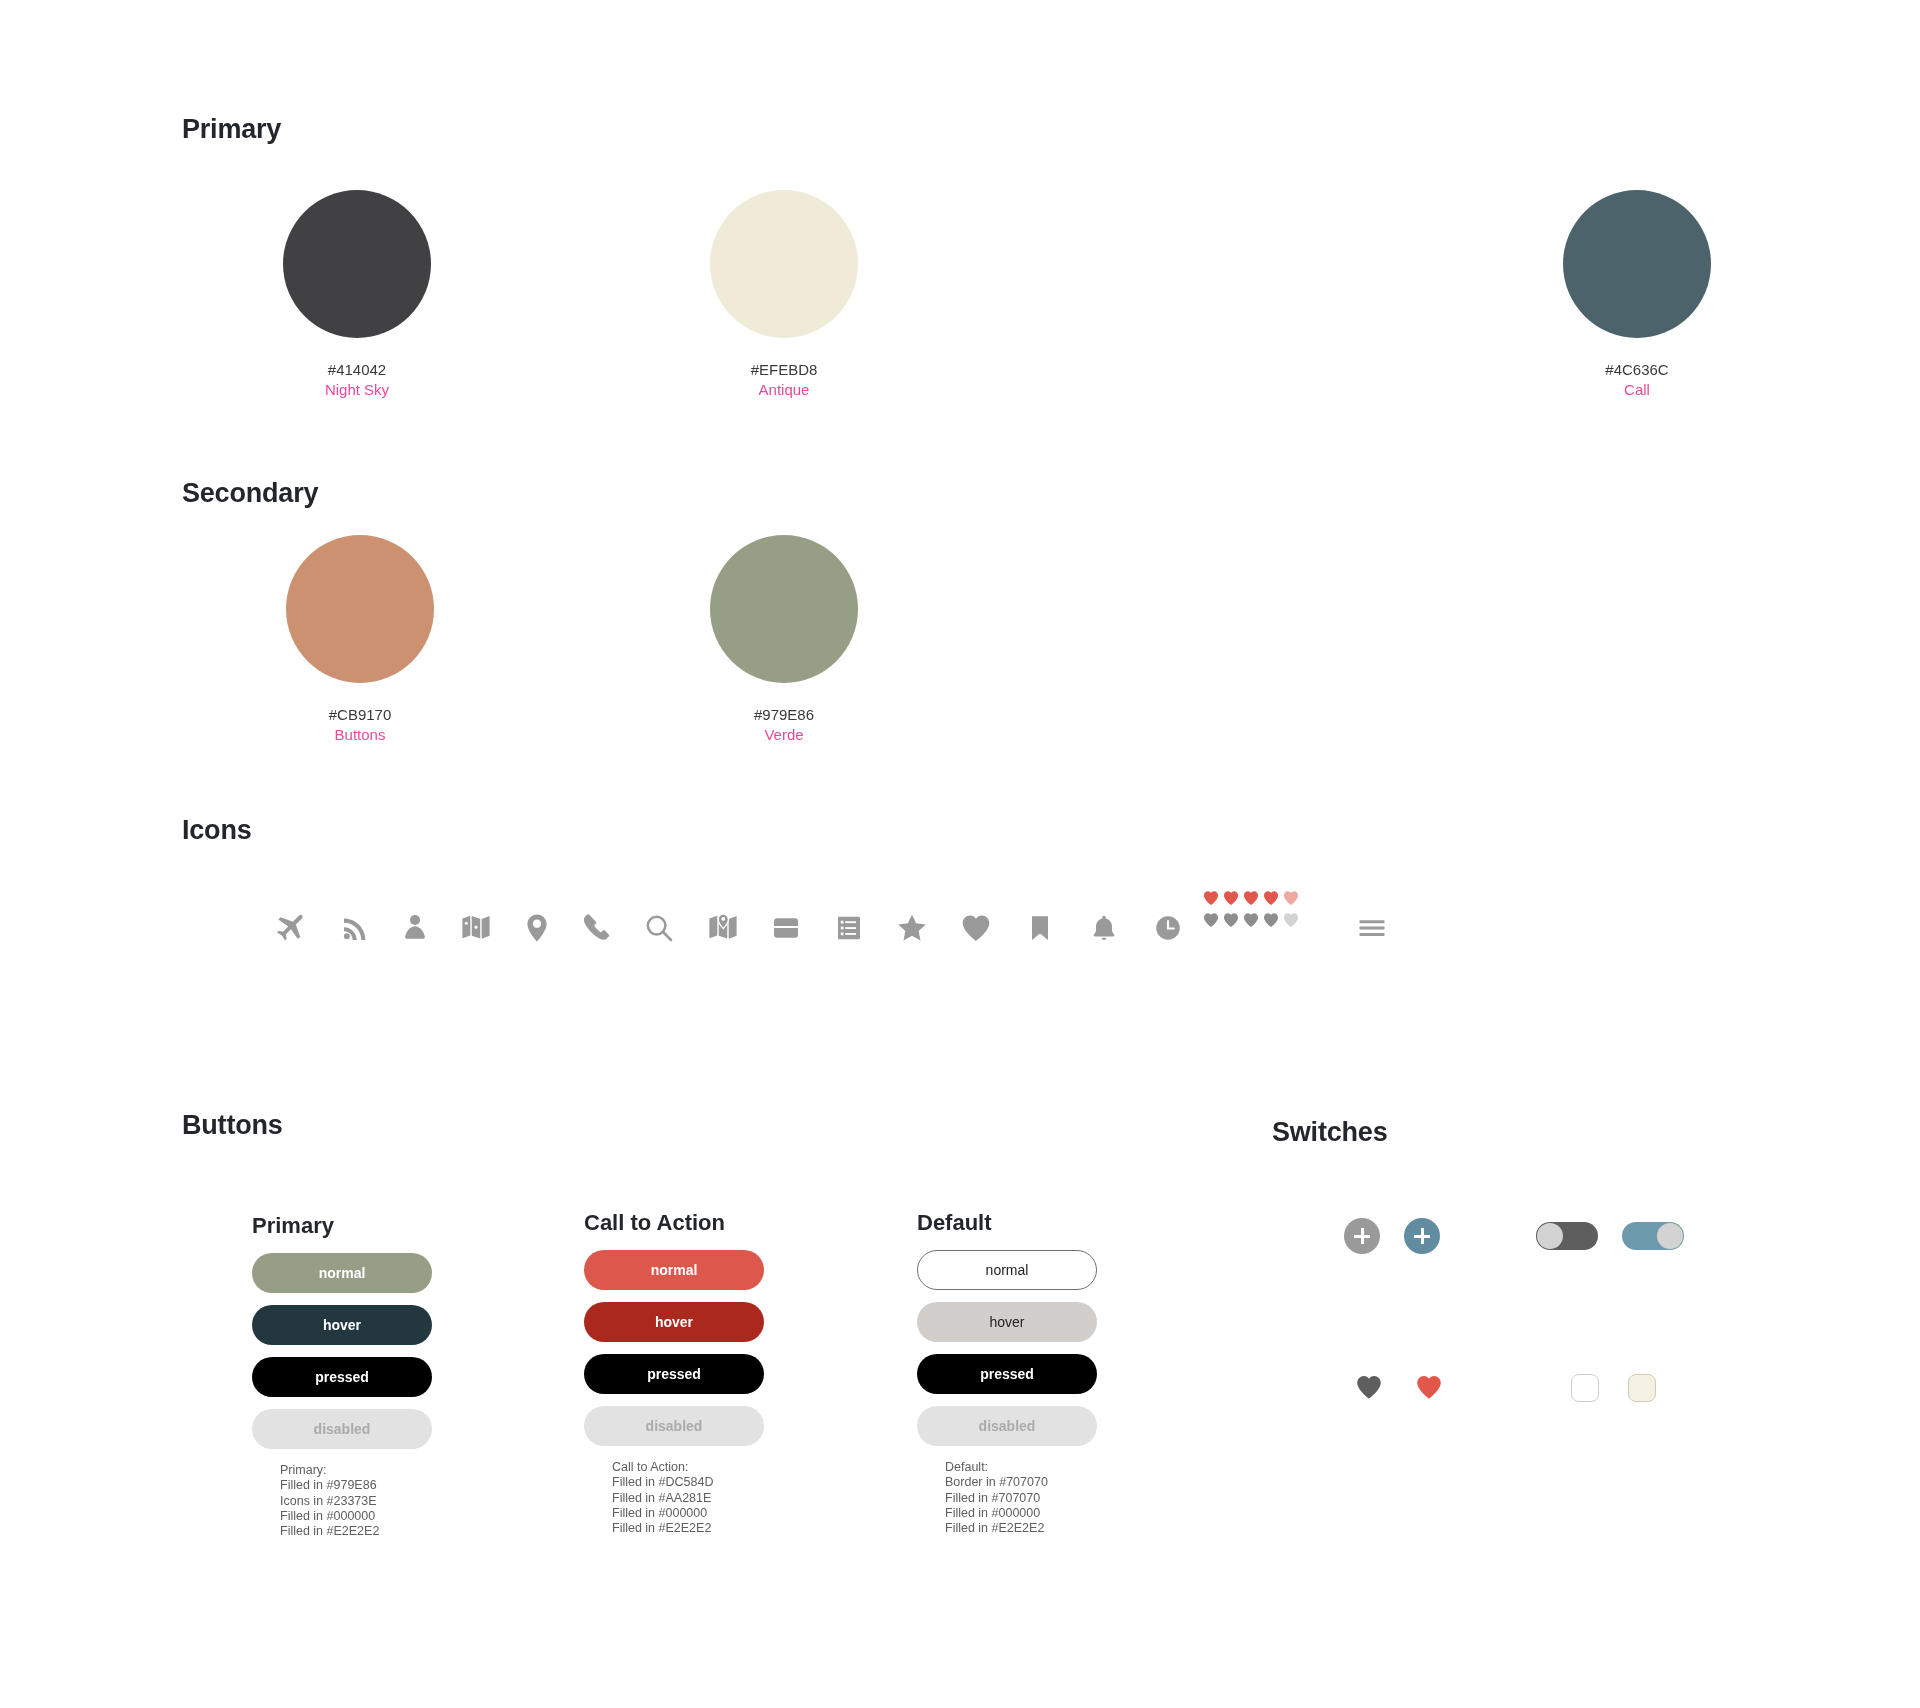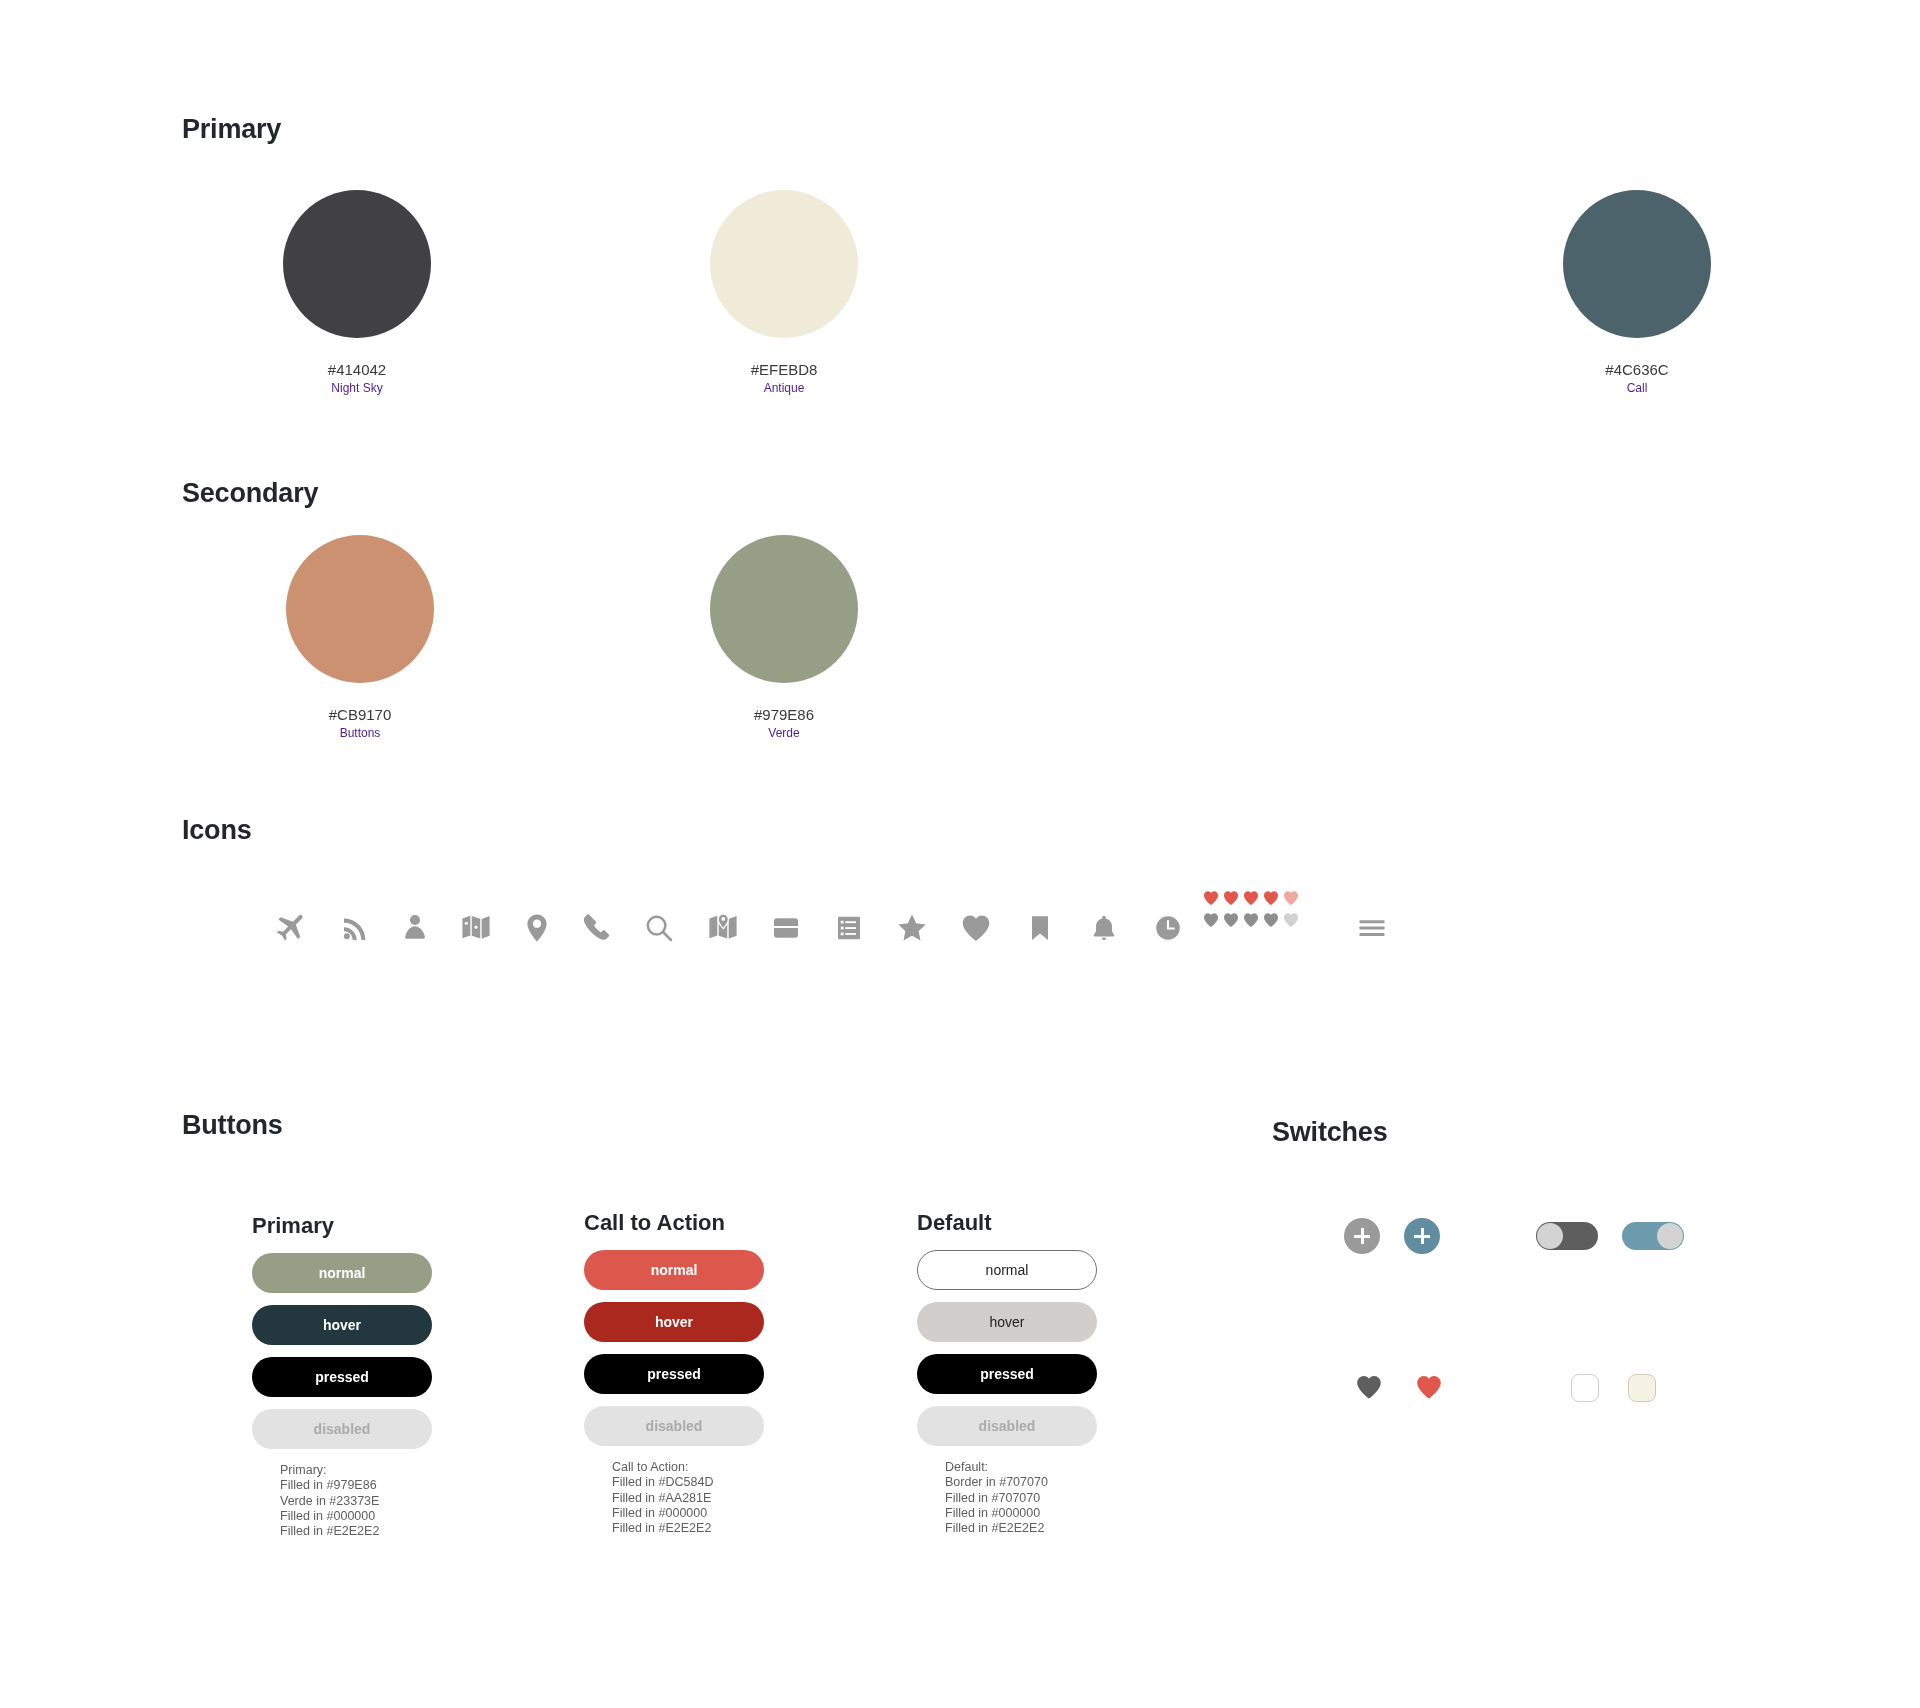--- a/index.html
+++ b/index.html
@@ -30,22 +30,22 @@
     border-radius: 50%;
     margin: 0 auto;
   }
   .swatch .hex {
     margin-top: 22px;
     font-size: 15px;
     color: #3a3a3a;
     line-height: 1.35;
   }
   .swatch .nm {
-    font-size: 12px;
-    color: #4c1d95;
+    font-size: 15px;
+    color: #ec4899;
     line-height: 1.35;
   }
 
   
   .icons-row { position: absolute; left: 230px; top: 895px; height: 90px; }
   .icon-cell {
     position: absolute;
     top: 0;
     width: 54px; height: 66px;
     display: flex; align-items: center; justify-content: center;
@@ -328,21 +328,21 @@
 
   <div class="btn-col" style="left:220px; top:1213px;">
     <div class="btn-col-title">Primary</div>
     <button class="pill" style="background:#979E86; color:#ffffff;">normal</button>
     <button class="pill" style="background:#23373E; color:#ffffff;">hover</button>
     <button class="pill" style="background:#000000; color:#ffffff;">pressed</button>
     <button class="pill" style="background:#E2E2E2; color:#ABABAB;">disabled</button>
     <div class="caption">
       <div>Primary:</div>
       <div>Filled in #979E86</div>
-      <div>Verde in #23373E</div>
+      <div>Icons in #23373E</div>
       <div>Filled in #000000</div>
       <div>Filled in #E2E2E2</div>
     </div>
   </div>
 
   <div class="btn-col" style="left:552px; top:1210px;">
     <div class="btn-col-title">Call to Action</div>
     <button class="pill" style="background:#DC584D; color:#ffffff;">normal</button>
     <button class="pill" style="background:#AA281E; color:#ffffff;">hover</button>
     <button class="pill" style="background:#000000; color:#ffffff;">pressed</button>

